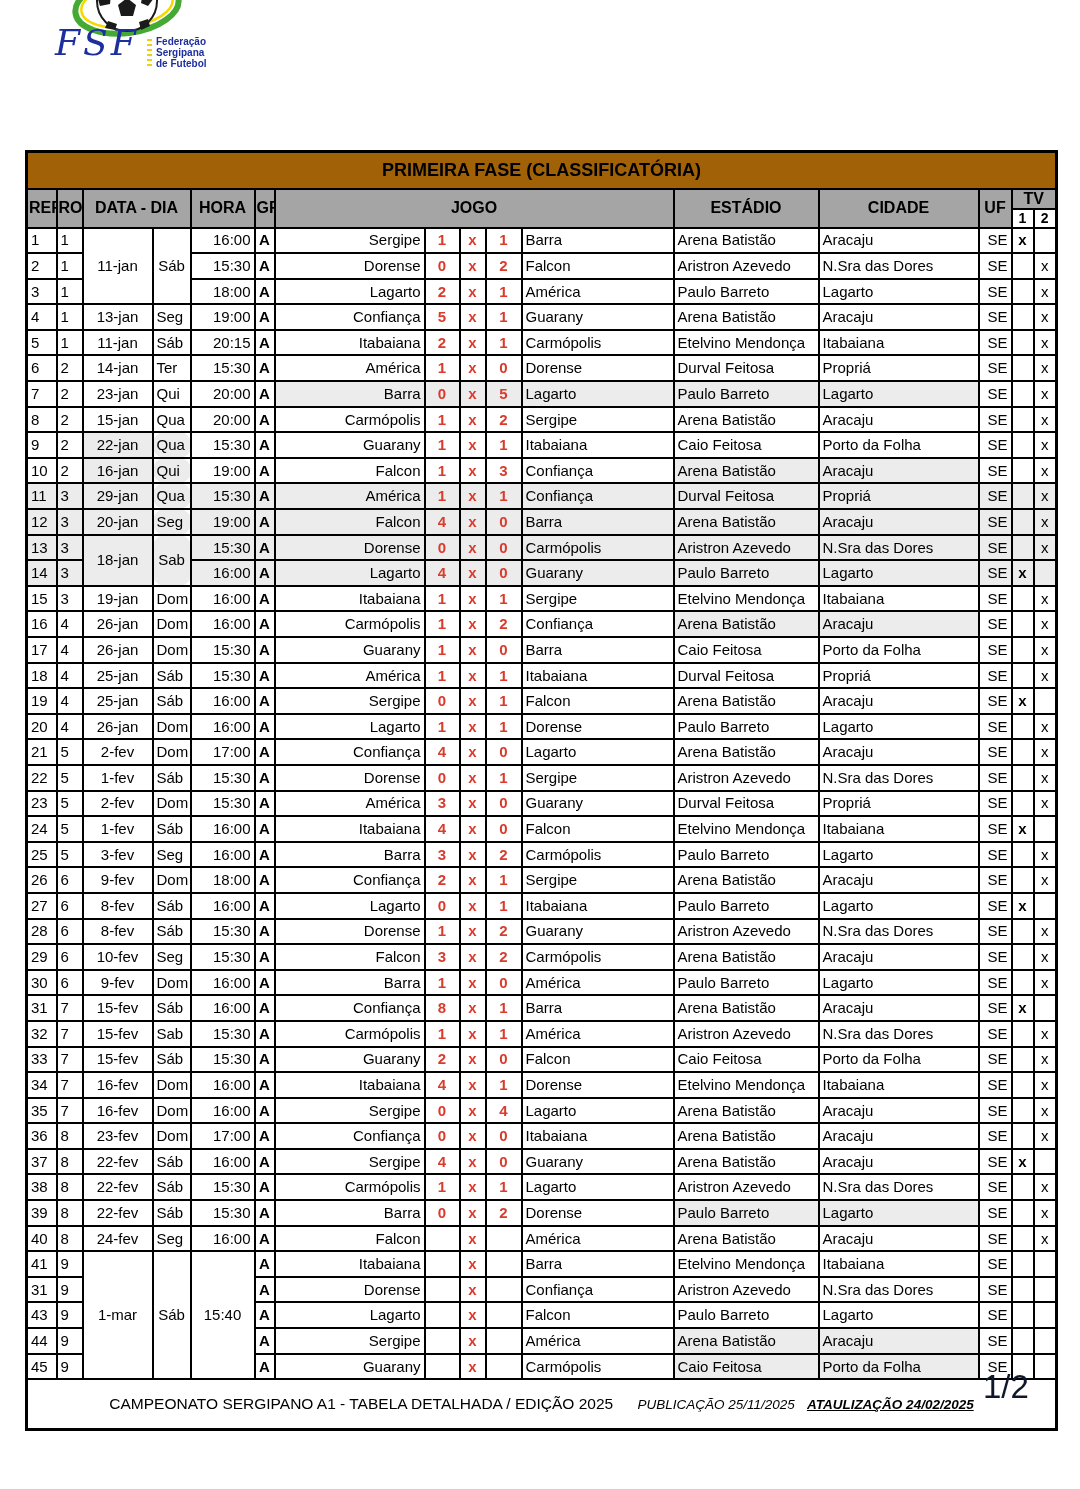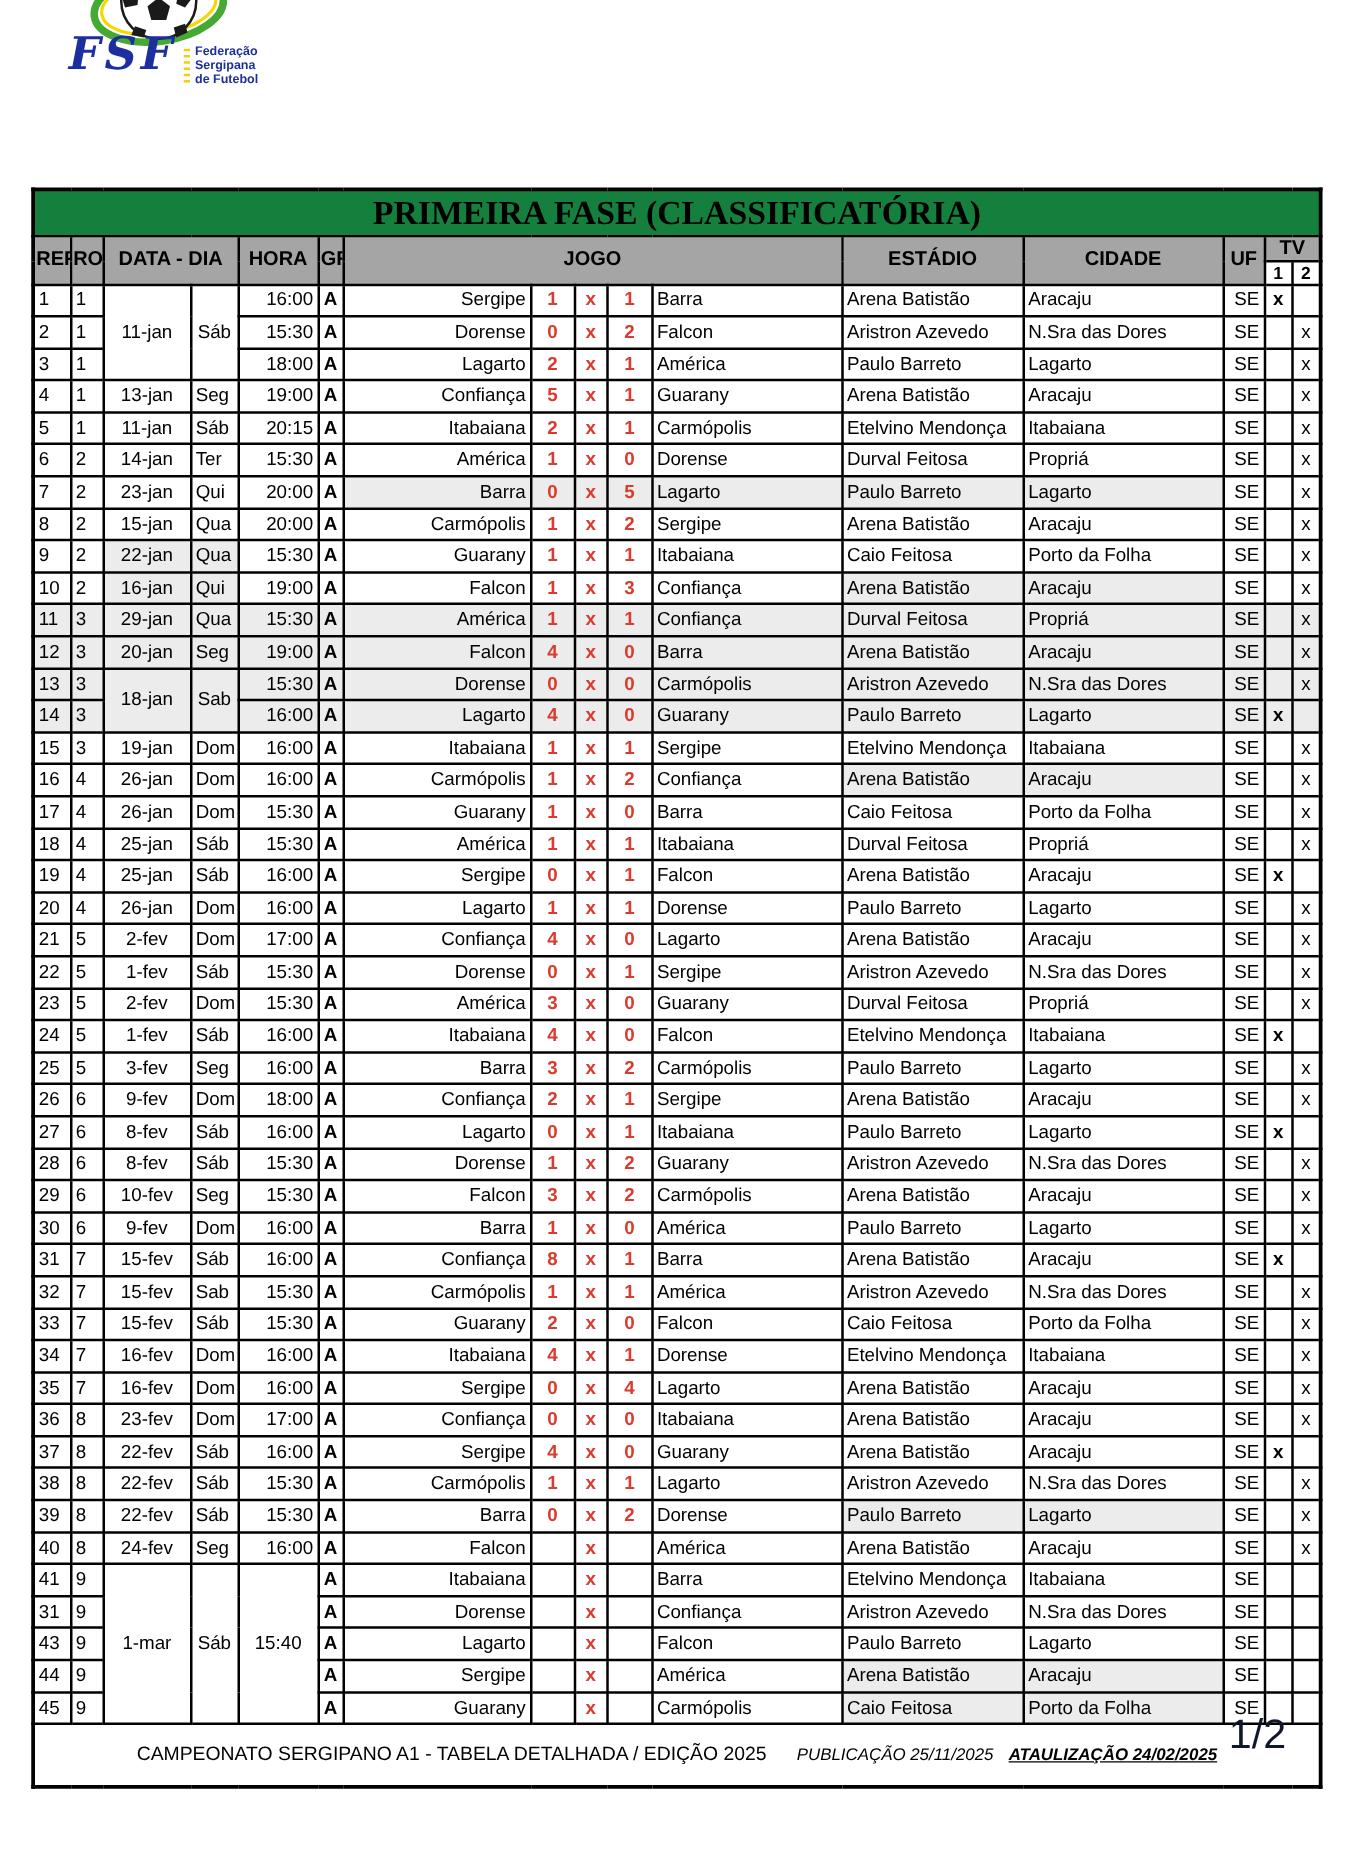--- a/index.html
+++ b/index.html
@@ -7,50 +7,50 @@
   body {
     width:1080px; height:1489px; position:relative; overflow:hidden;
     background:#fff; font-family:"Liberation Sans", sans-serif; color:#000;
   }
 
   
   .logo { position:absolute; left:55px; top:0; width:240px; height:72px; }
   .logo svg { position:absolute; left:0; top:0; }
   .fsf-abbr {
     position:absolute; left:0px; top:22px;
-    font-family:"DejaVu Serif", serif; font-style:italic; font-weight:bold;
+    font-family:"DejaVu Serif", serif; font-style:italic; font-weight:normal;
     font-size:36px; color:#1d2f9f; letter-spacing:3px;
   }
   .dashes { position:absolute; left:92px; top:39px; display:flex; flex-direction:column; gap:3px; }
   .dashes i { width:5px; height:2px; background:#f2cf0e; }
   .org { position:absolute; left:101px; top:36px; font-size:10px; font-weight:bold;
          color:#1d2f9f; line-height:11px; white-space:nowrap; }
   .org span { display:block; }
 
   
   .title { position:absolute; left:100px; top:70px; font-weight:bold; font-size:30px; line-height:34px; }
 
   
   table.fixtures {
     position:absolute; left:25px; top:150px; width:1030px;
     border-collapse:collapse; table-layout:fixed; border:3px solid #000;
   }
   .fixtures th, .fixtures td {
     border:2px solid #000; padding:0 3px; font-size:15px;
     overflow:hidden; white-space:nowrap;
   }
-  tr.banner th { background:#15803d; font-size:27px; font-weight:bold; height:37px;font-family:Liberation Serif, serif; }
+  tr.banner th { background:#a16207; font-size:18px; font-weight:bold; height:37px; }
   tr.colhead th { background:#a5a5a5; font-size:16px; font-weight:bold; height:20px; padding:0 1px; }
   tr.subhead th { background:#fff; font-size:14px; font-weight:bold; height:19px; }
   tbody tr { height:25.6px; }
   tbody td { line-height:1.05; }
 
   .c-ref, .c-rod { text-align:left; padding-left:4px; }
   .c-date { text-align:center; padding-right:5px; }
-  .c-dia  { text-align:left; padding-left:3px; }
+  .c-dia  { text-align:left; padding-left:3px;border-radius:12px; }
   .c-date.merged, .c-dia.merged, .c-hora.merged { text-align:center; padding:0; }
   .c-hora { text-align:right; padding-right:9px; }
   .c-gr   { text-align:center; font-weight:bold; padding:0; }
   .c-home { text-align:right; padding-right:6px; }
   .c-away { text-align:left; padding-left:6px; }
   .c-score, .c-x { color:#d93b2c; font-weight:bold; text-align:center; font-size:16px; padding:0; }
   .c-est, .c-cid { text-align:left; padding-left:5px; }
   .c-uf { text-align:right; padding:0; }
   .c-tv { text-align:center; font-size:14px; padding:0; }
   .c-tv1 { font-weight:bold; }

